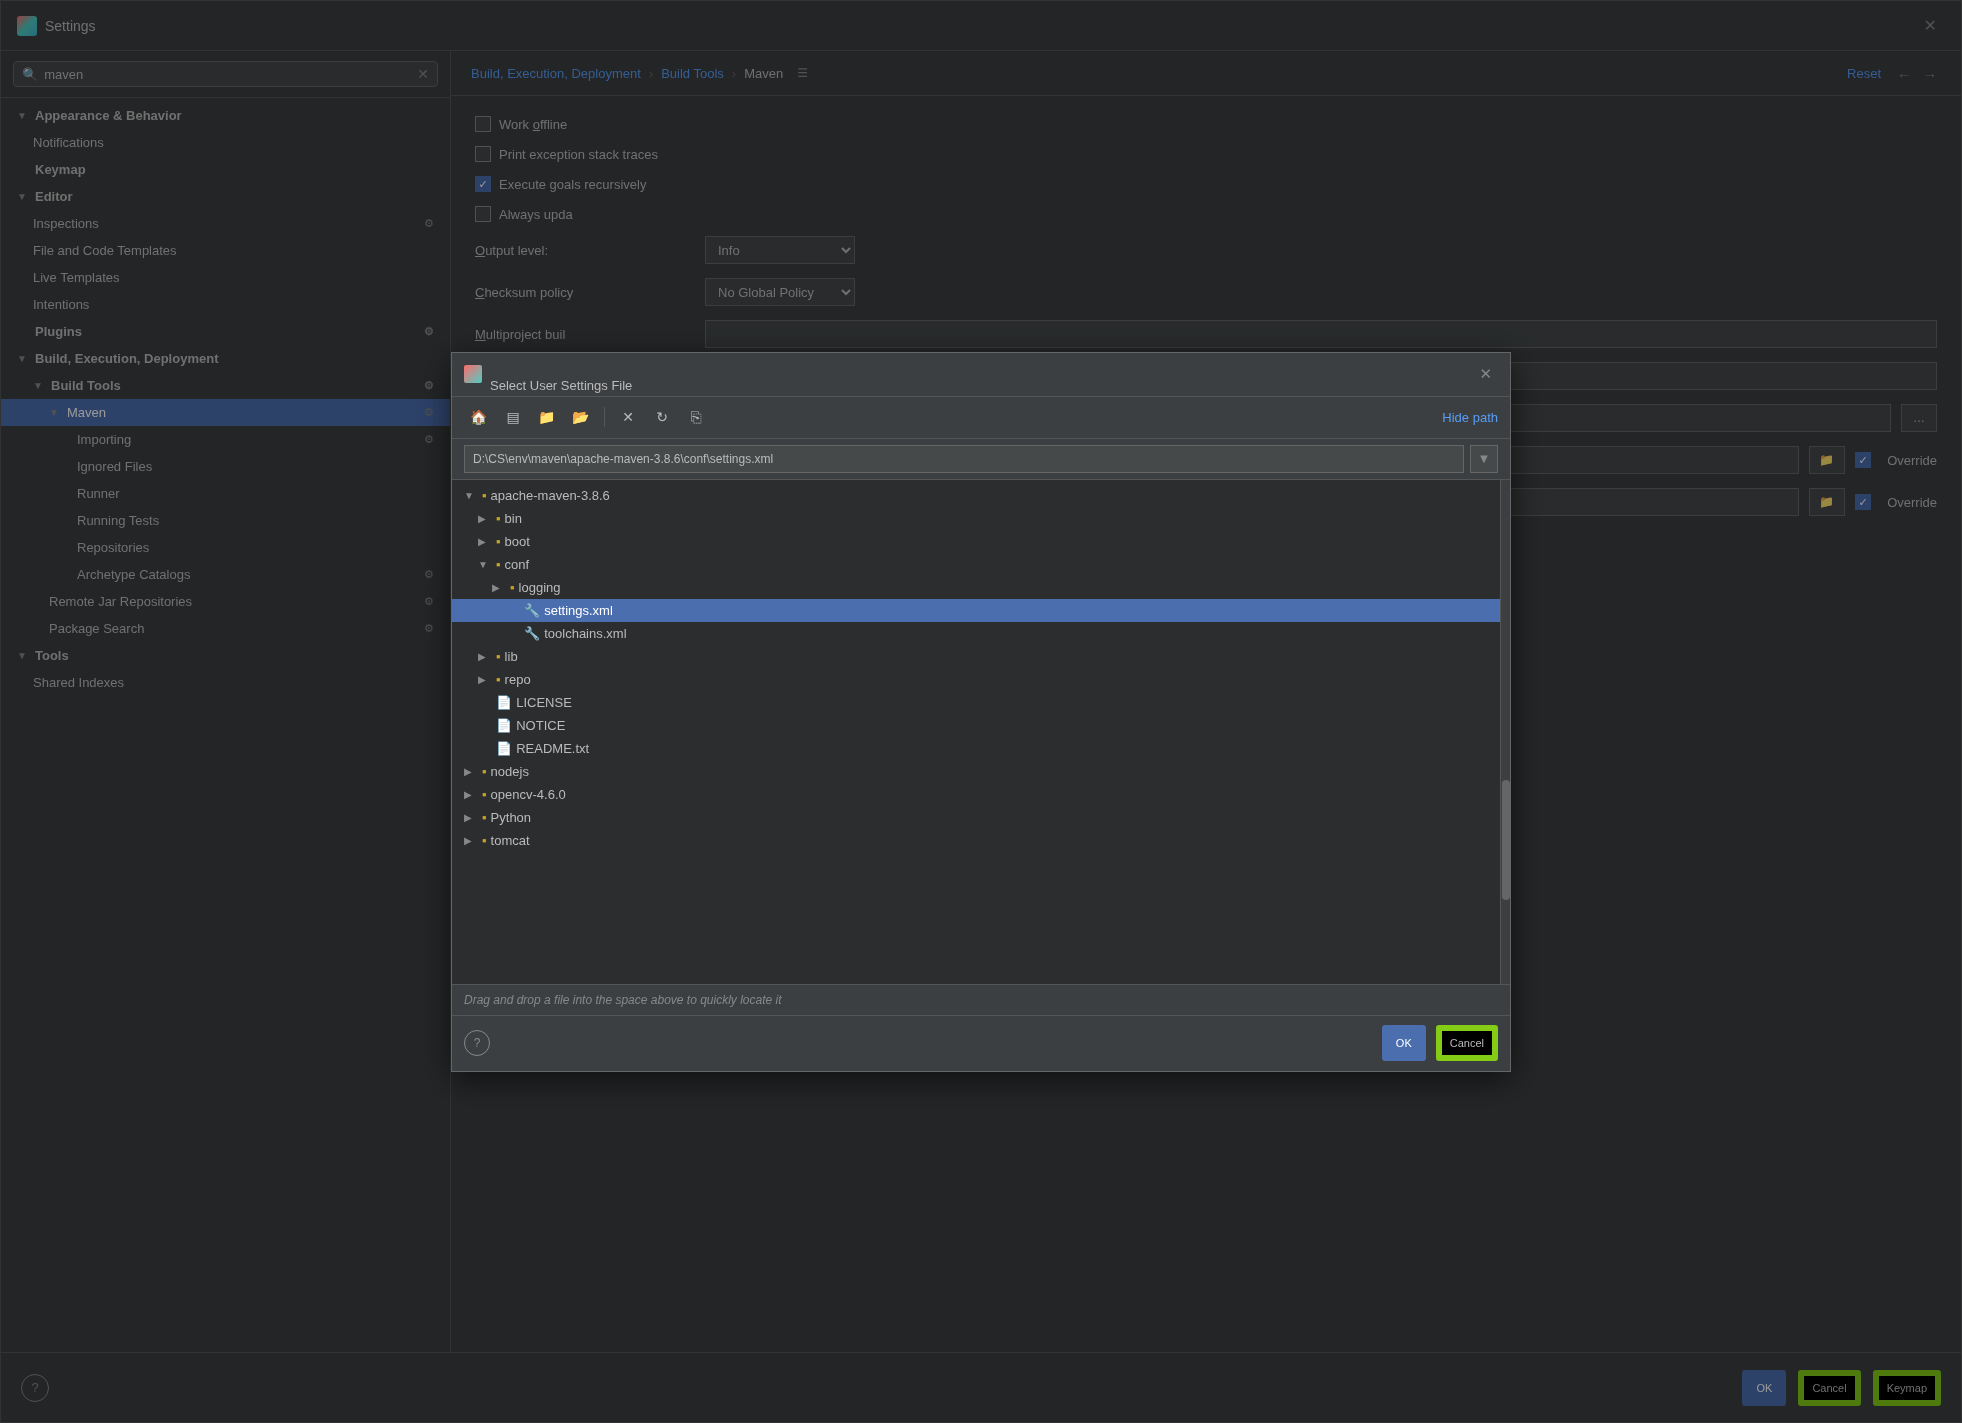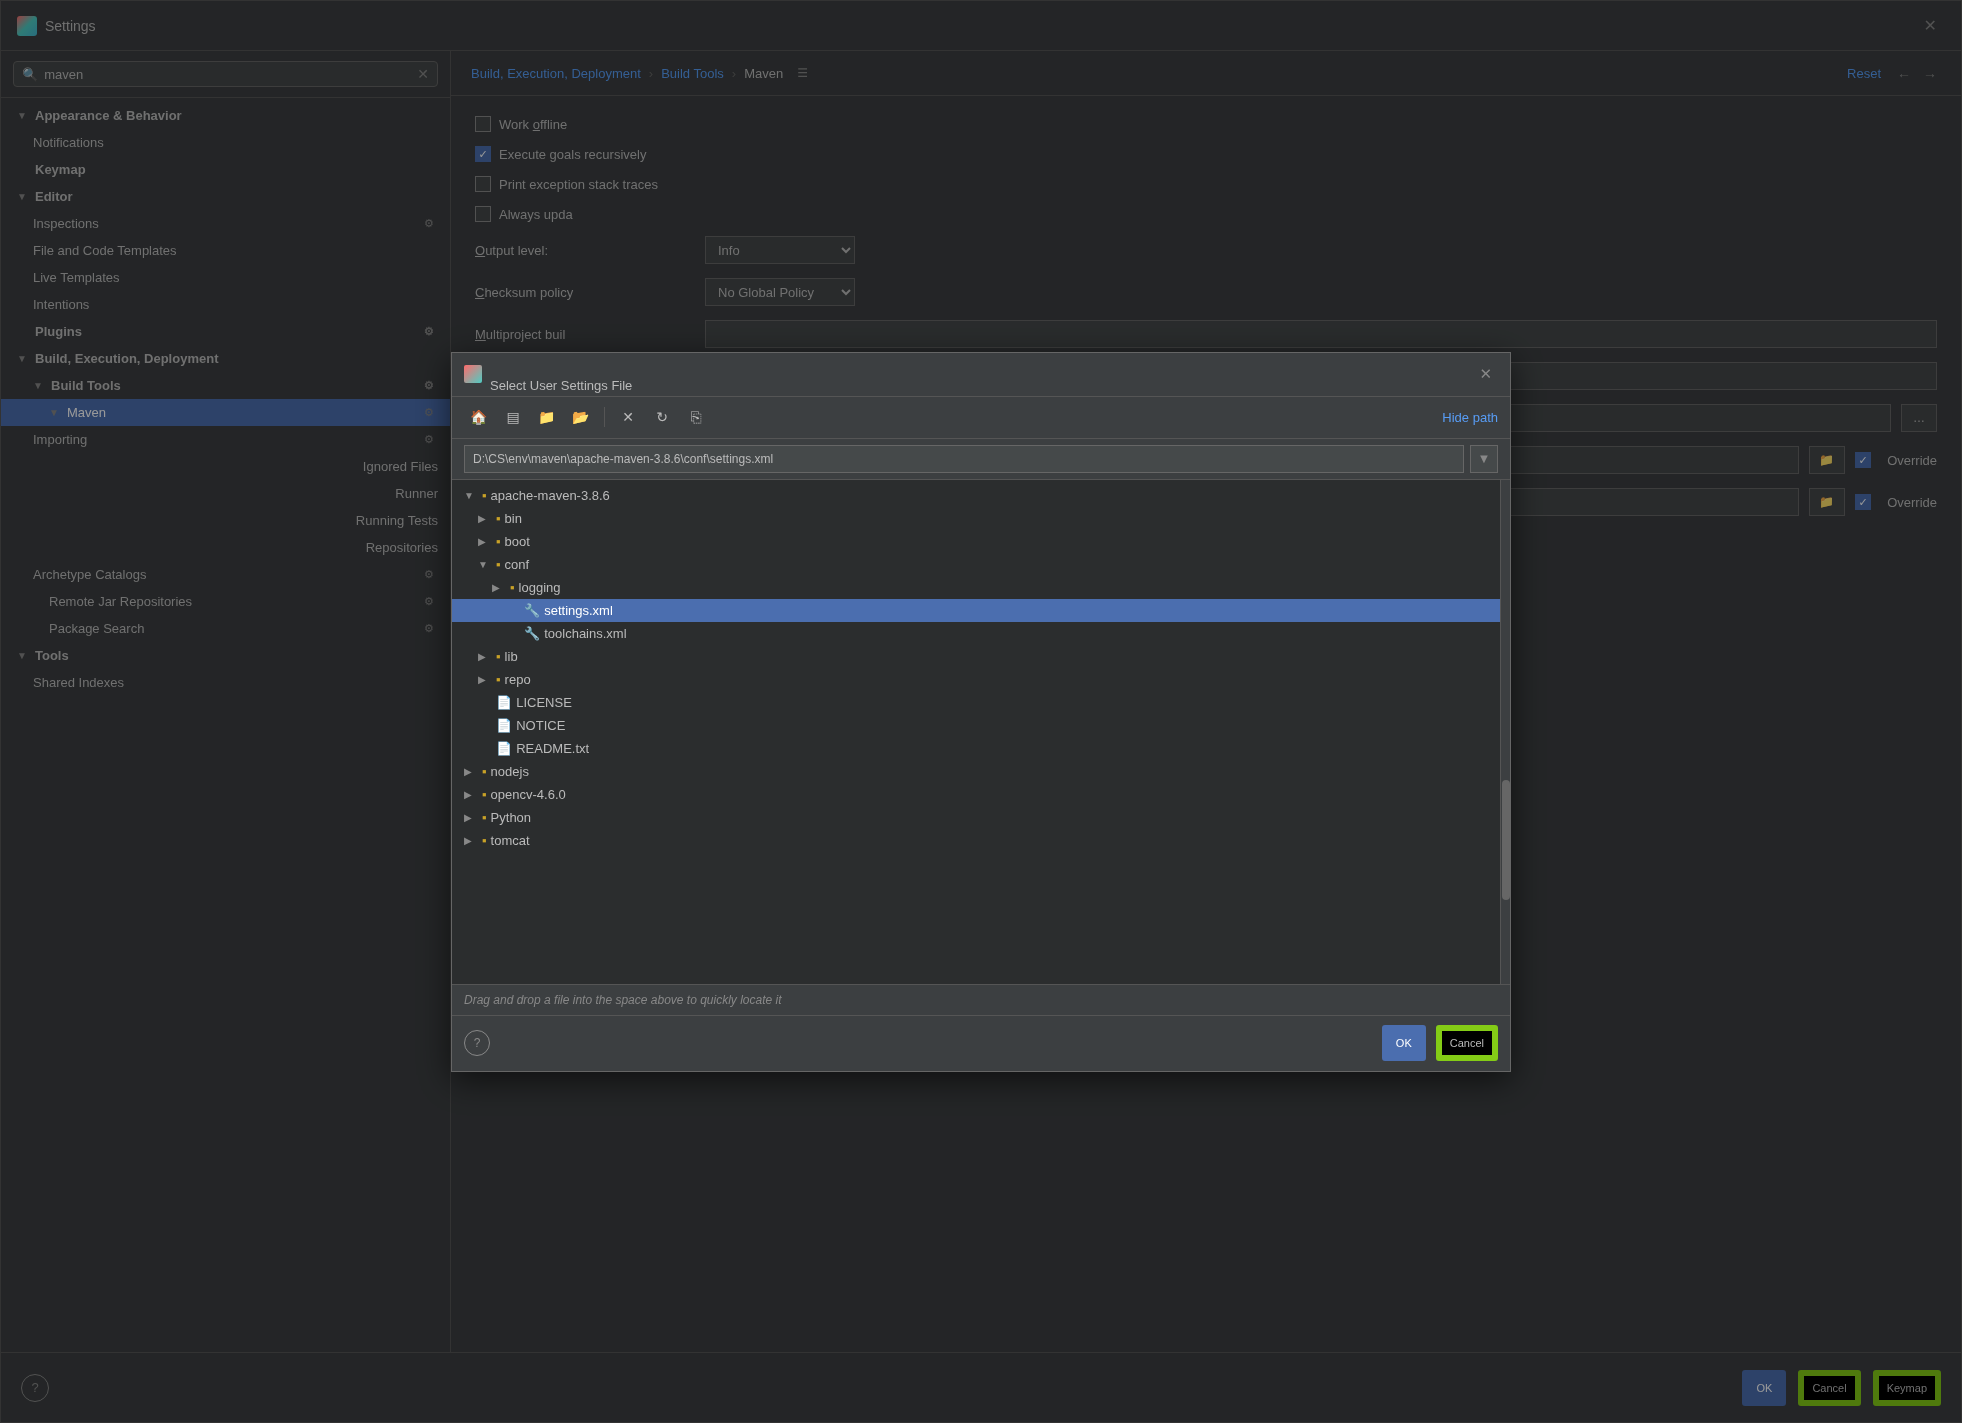--- a/index.html
+++ b/index.html
@@ -130,21 +130,21 @@
     }
 
     .sidebar-item .expand-icon {
       width: 12px;
       font-size: 10px;
       color: #888;
     }
 
     .sidebar-item.indent-1 { padding-left: 32px; }
     .sidebar-item.indent-2 { padding-left: 48px; }
-    .sidebar-item.indent-3 { padding-left: 32px; justify-content: flex-end; }
+    .sidebar-item.indent-3 { padding-left: 76px; }
 
     .sidebar-item .config-icon {
       width: 14px;
       height: 14px;
       font-size: 11px;
       color: #888;
       margin-left: auto;
     }
 
     
@@ -693,29 +693,29 @@
         <div class="form-row">
           <label class="checkbox-label">
             <div class="checkbox"></div>
             <span class="form-label">Work <u>o</u>ffline</span>
           </label>
         </div>
 
 
         <div class="form-row">
           <label class="checkbox-label">
+            <div class="checkbox"></div>
+            <span class="form-label">Print exception stack traces</span>
+          </label>
+        </div>
+
+        <div class="form-row">
+          <label class="checkbox-label">
             <div class="checkbox checked"></div>
             <span class="form-label">Execute <u>g</u>oals recursively</span>
-          </label>
-        </div>
-
-        <div class="form-row">
-          <label class="checkbox-label">
-            <div class="checkbox"></div>
-            <span class="form-label">Print exception stack traces</span>
           </label>
         </div>
 
         <div class="form-row">
           <label class="checkbox-label">
             <div class="checkbox"></div>
             <span class="form-label">Always upda</span>
           </label>
         </div>
 

